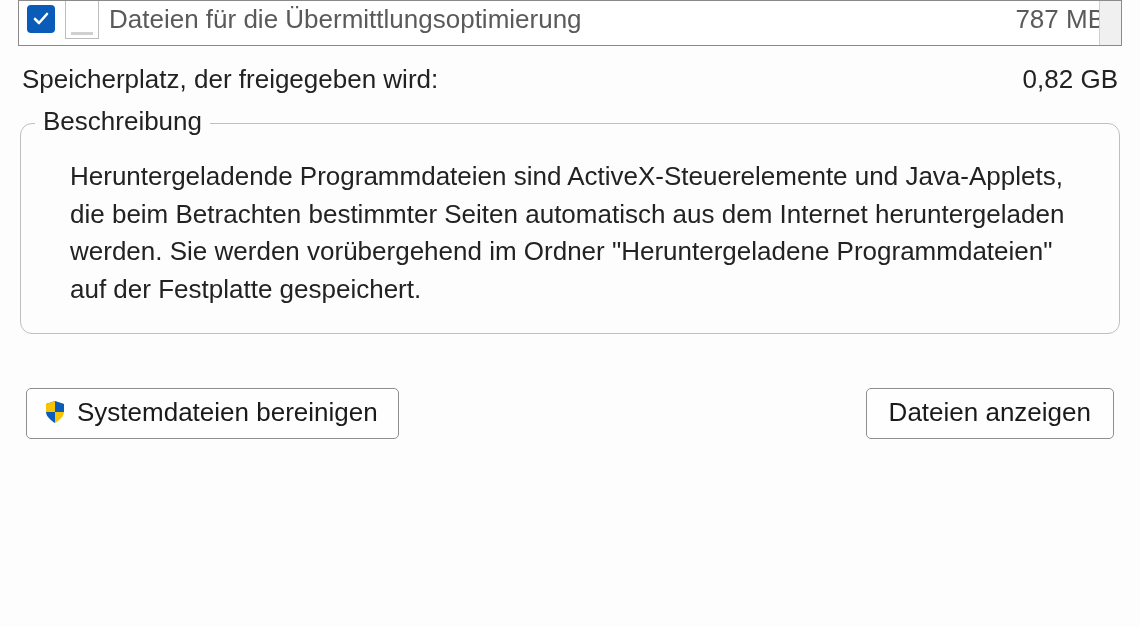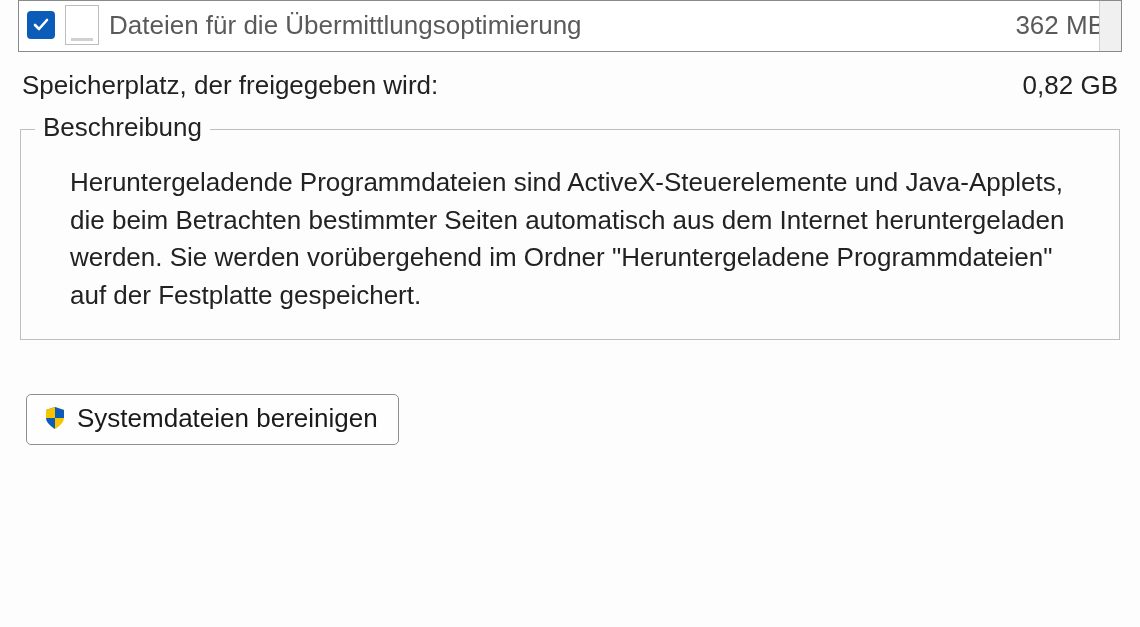--- a/index.html
+++ b/index.html
@@ -16,21 +16,21 @@
     }
     .wrapper {
       padding: 0 18px 18px 18px;
     }
 
     
     .file-list {
       border: 1px solid #8a8a8a;
       background: #fff;
       margin: 0 0 18px 0;
-      height: 52px;
+      height: 46px;
       overflow: hidden;
       position: relative;
     }
     .file-list-inner {
       position: absolute;
       left: 0; right: 0; bottom: 0;
       display: flex;
       align-items: center;
       gap: 10px;
       padding: 4px 8px 2px 8px;
@@ -87,21 +87,21 @@
       display: flex;
       align-items: flex-start;
       margin: 18px 4px 28px 4px;
     }
     .freed-label { flex: 1; }
     .freed-value { }
 
     
     .groupbox {
       border: 1px solid #bfbfbf;
-      border-radius: 0;
+      border-radius: 12px;
       position: relative;
       padding: 34px 26px 24px 28px;
       margin: 0 2px;
     }
     .groupbox-title {
       position: absolute;
       top: -18px;
       left: 14px;
       background: #fdfdfd;
       padding: 0 8px;
@@ -150,21 +150,21 @@
 
   <div class="file-list">
     <div class="file-list-inner">
       <div class="row-checkbox">
         <svg width="18" height="18" viewBox="0 0 18 18">
           <path d="M3 9 L7 13 L15 4" stroke="#fff" stroke-width="2.6" fill="none" stroke-linecap="round" stroke-linejoin="round"></path>
         </svg>
       </div>
       <div class="row-icon"></div>
       <div class="row-name">Dateien für die Übermittlungsoptimierung</div>
-      <div class="row-size">362 MB</div>
+      <div class="row-size">787 MB</div>
     </div>
     <div class="file-list-scrollbar"></div>
   </div>
 
   <div class="freed-line">
     <span class="freed-label">Speicherplatz, der freigegeben wird:</span>
     <span class="freed-value">0,82 GB</span>
   </div>
 
   <div class="groupbox">
@@ -178,15 +178,18 @@
         <svg width="26" height="26" viewBox="0 0 26 26">
           <path d="M13 2 L22 5 V13 C22 19 13 24 13 24 V2 Z" fill="#f8c300"></path>
           <path d="M13 2 L4 5 V13 C4 19 13 24 13 24 V2 Z" fill="#0a5cb8"></path>
           <path d="M13 2 L22 5 V13 H13 Z" fill="#0a5cb8"></path>
           <path d="M13 2 L4 5 V13 H13 Z" fill="#f8c300"></path>
         </svg>
       </span>
       <span>Systemdateien bereinigen</span>
     </button>
 
+    <button class="win-button plain">
+      <span>Dateien anzeigen</span>
+    </button>
   </div>
 
 </div>
 
 </body></html>

